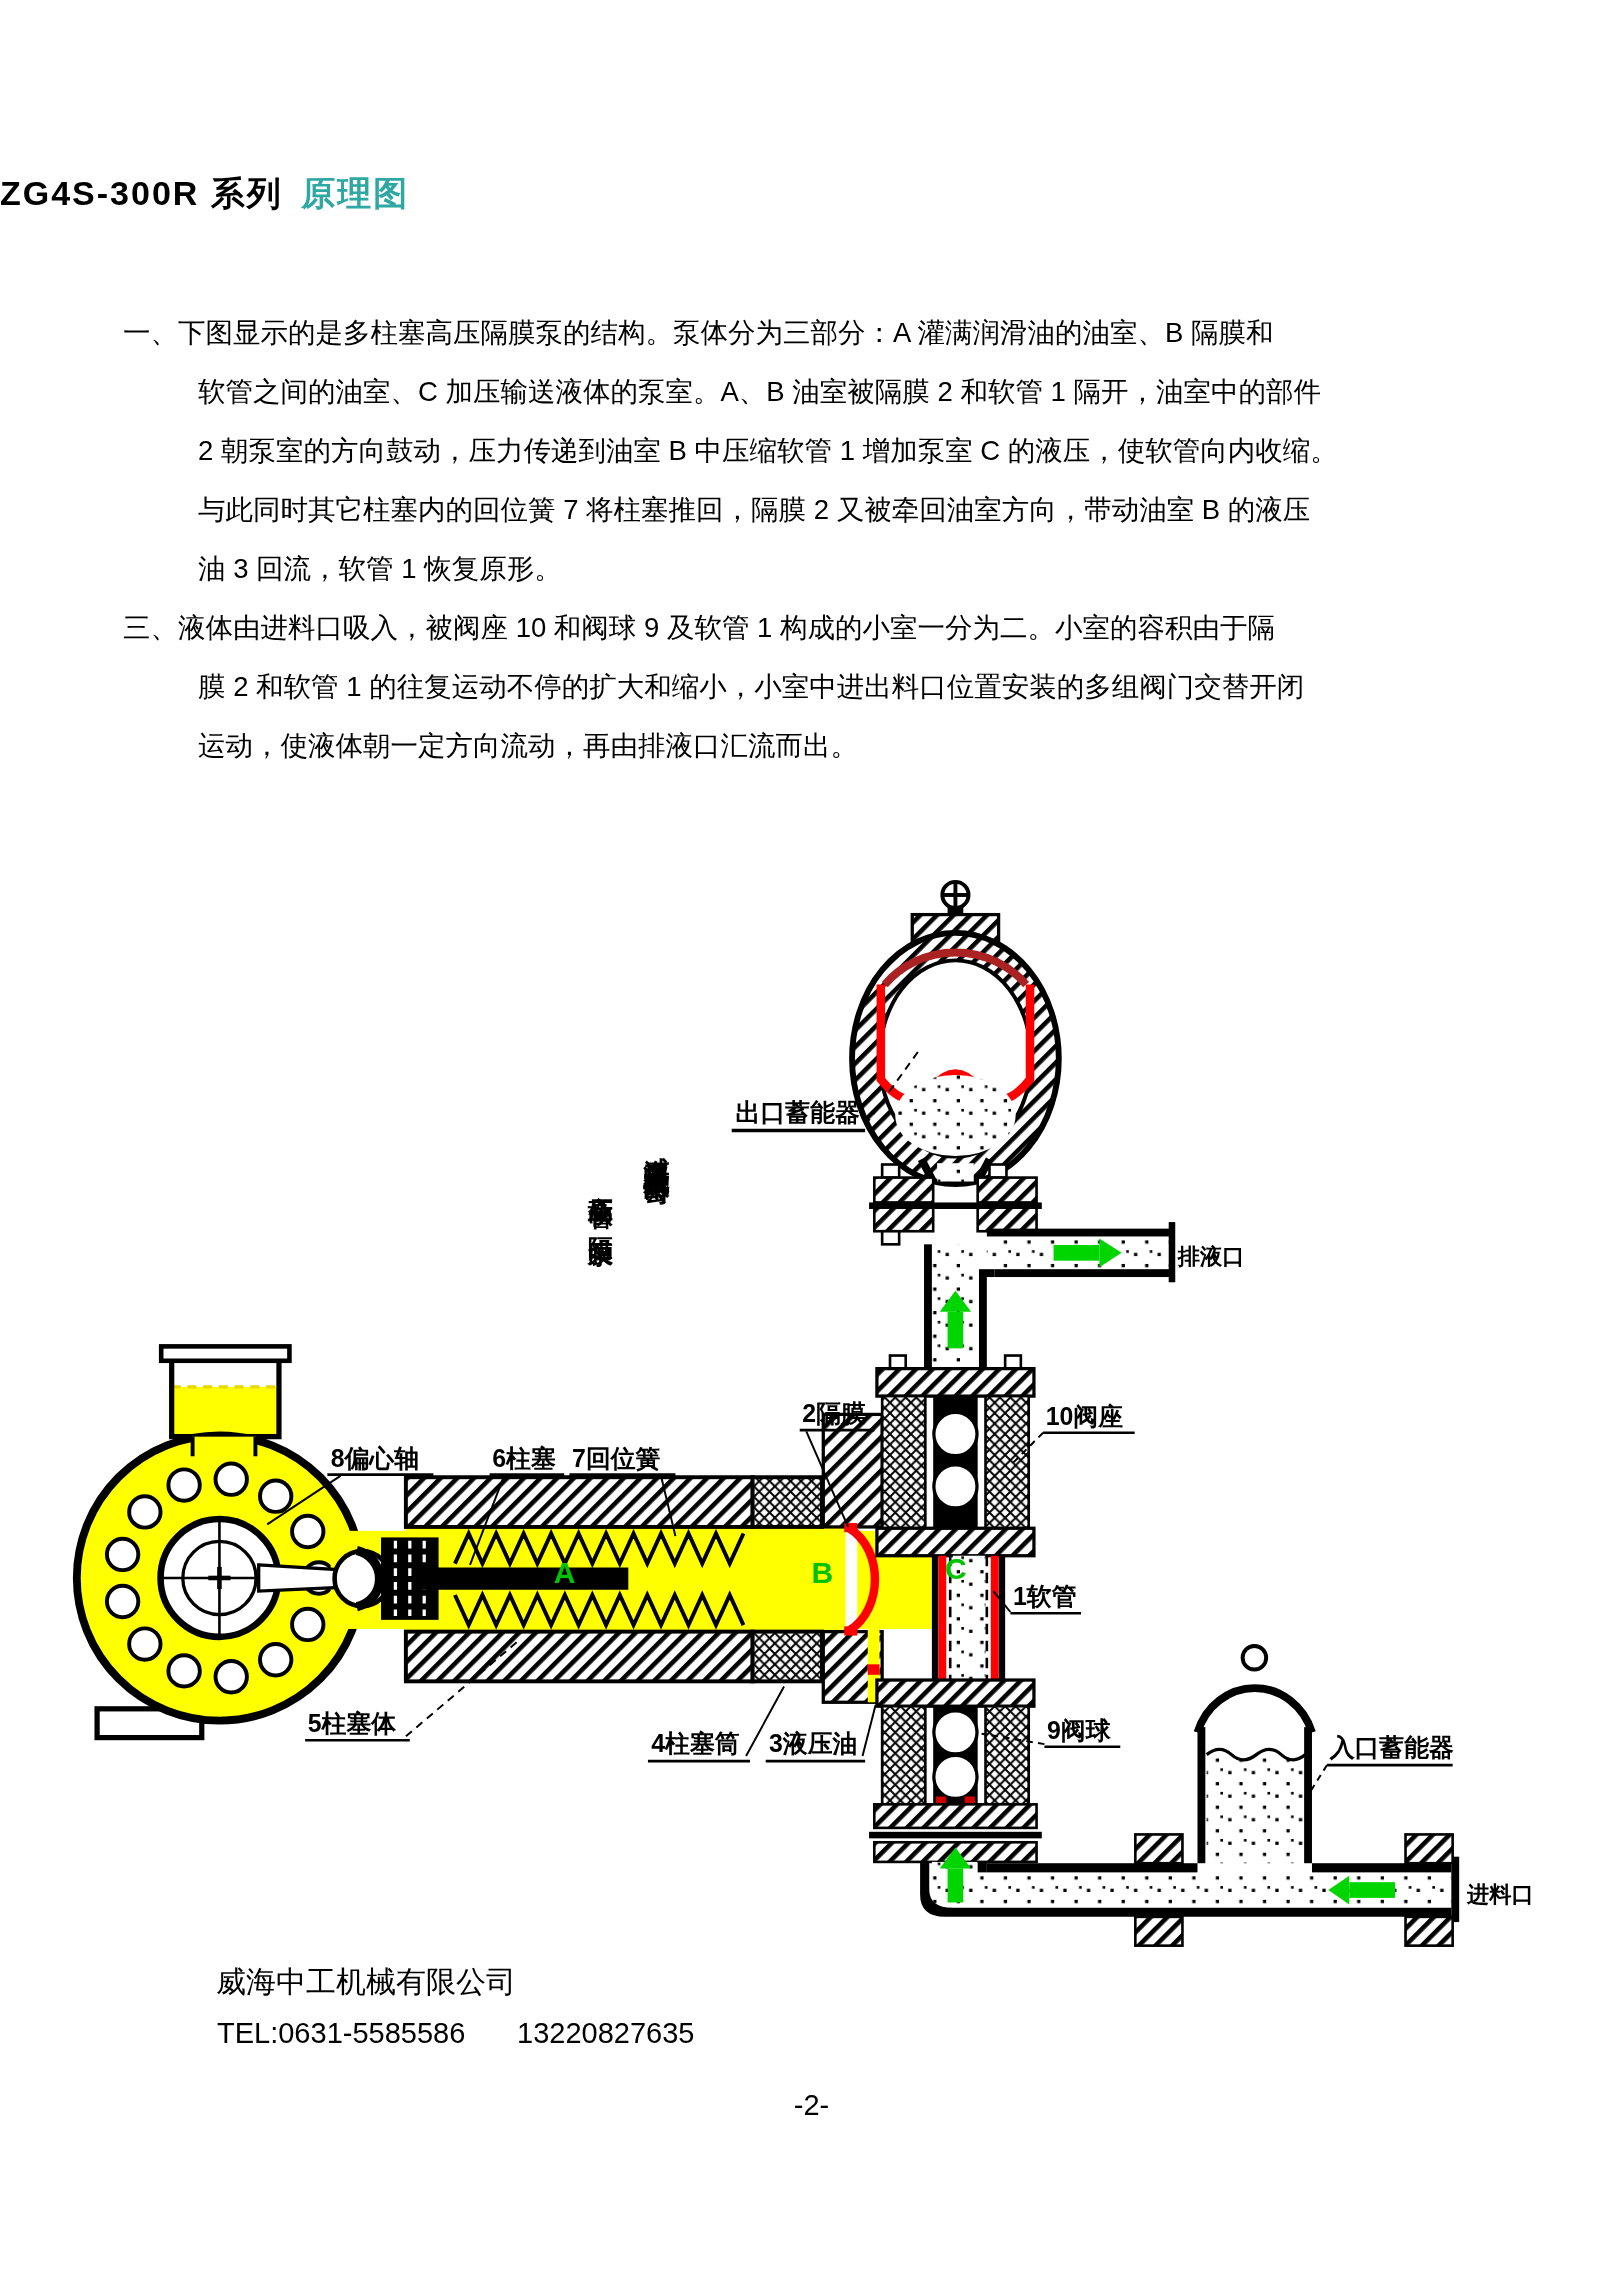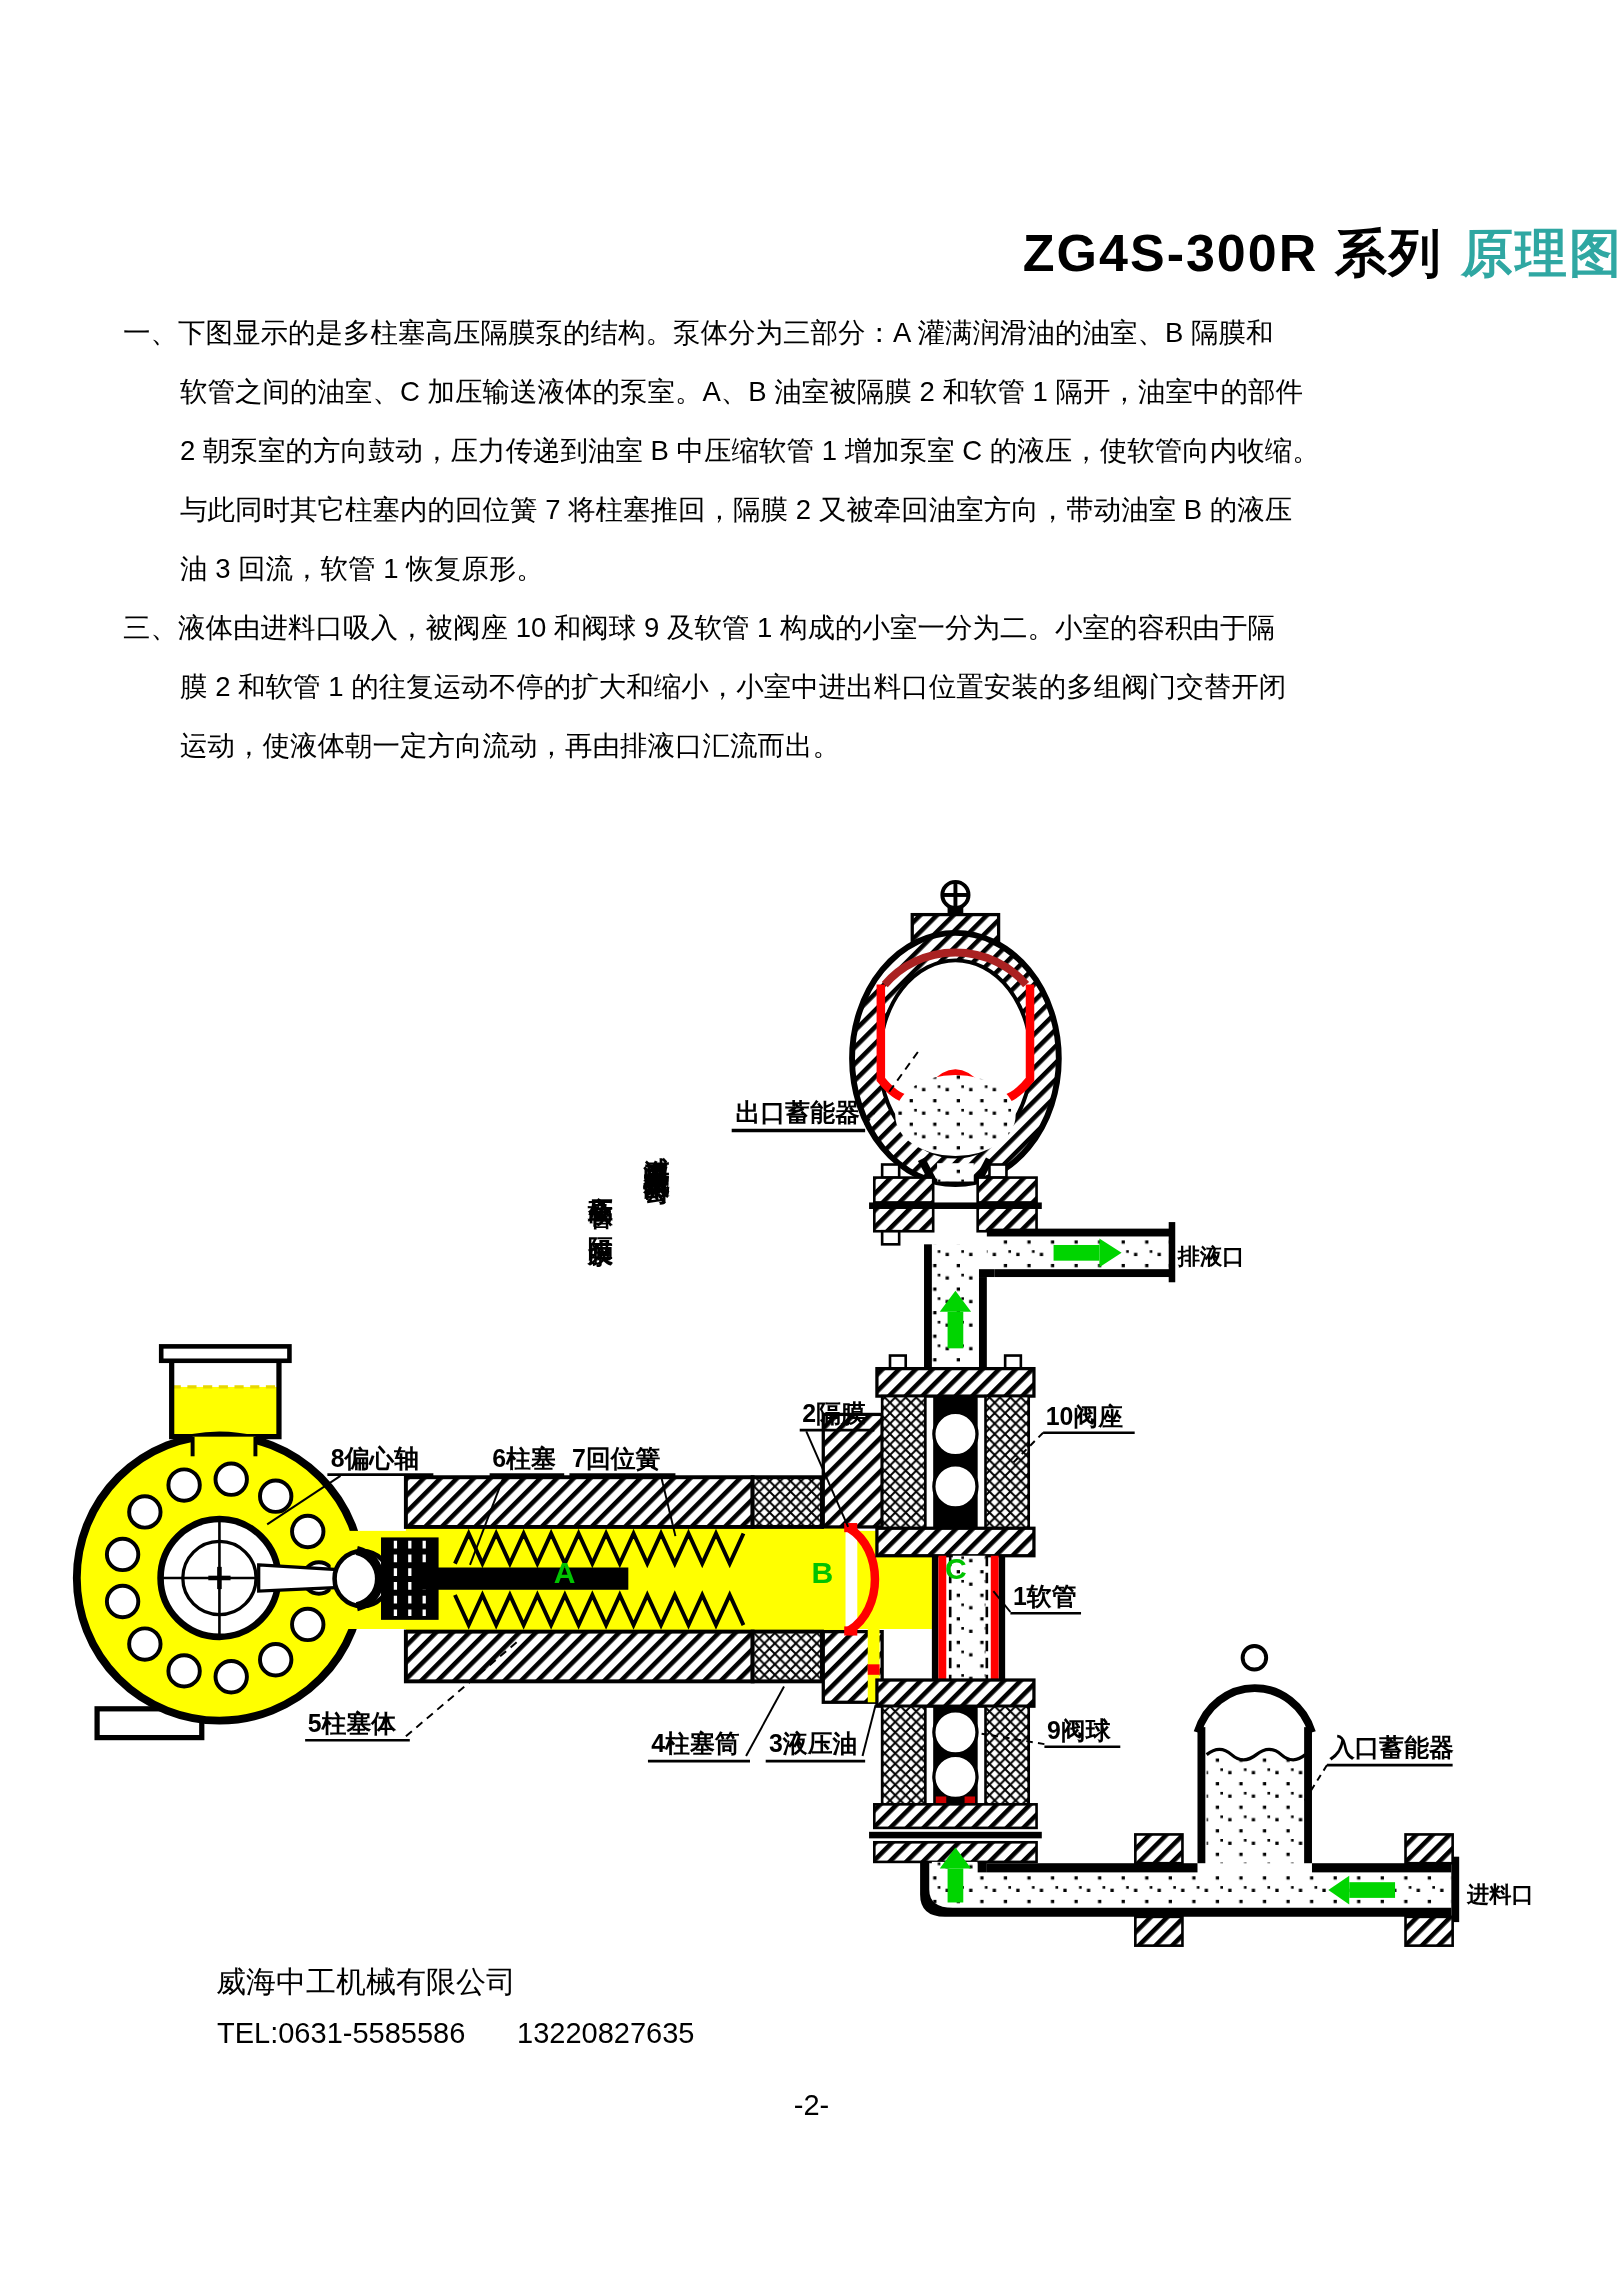--- a/index.html
+++ b/index.html
@@ -1,25 +1,25 @@
 <!DOCTYPE html>
 <html style="font-size:10.5px"><head>
 <meta charset="utf-8">
 <style>
   html,body{margin:0;padding:0;background:#fff;}
   .page{position:relative;width:1623px;height:2295px;background:#fff;overflow:hidden;
         font-family:"Liberation Sans","DejaVu Sans",sans-serif;color:#000;}
   .abs{position:absolute;}
-  .title{top:171px;left:0;width:100%;text-align:right;font-size:52px;font-weight:600;
-         letter-spacing:2px;white-space:nowrap;margin-top:48px;}
+  .title{top:171px;left:0;width:100%;text-align:left;font-size:34px;font-weight:600;
+         letter-spacing:2px;white-space:nowrap;}
   .title .accent{color:#2fa7a2;margin-left:18.3px;}
   .bodytext{top:303px;left:123px;width:1407px;font-size:27.5px;line-height:59px;
             white-space:nowrap;}
   .pline{height:59px;}
-  .pline.cont{margin-left:57px;}
+  .pline.cont{margin-left:75px;}
   .vtext{writing-mode:vertical-rl;text-orientation:upright;font-weight:bold;
          letter-spacing:2.6px;line-height:1;}
   .vcompany{left:644px;top:1136px;font-size:26px;}
   .vproduct{left:588px;top:1177px;font-size:25px;}
   .footer-company{left:216px;top:1962px;font-size:30px;}
   .footer-line{top:2017px;font-size:29px;white-space:nowrap;}
   .f-tel{left:217px;}
   .f-mobile{left:517px;}
   .f-web{left:841px;}
   .pagenum{top:2089px;left:0;width:100%;text-align:center;font-size:29px;}

